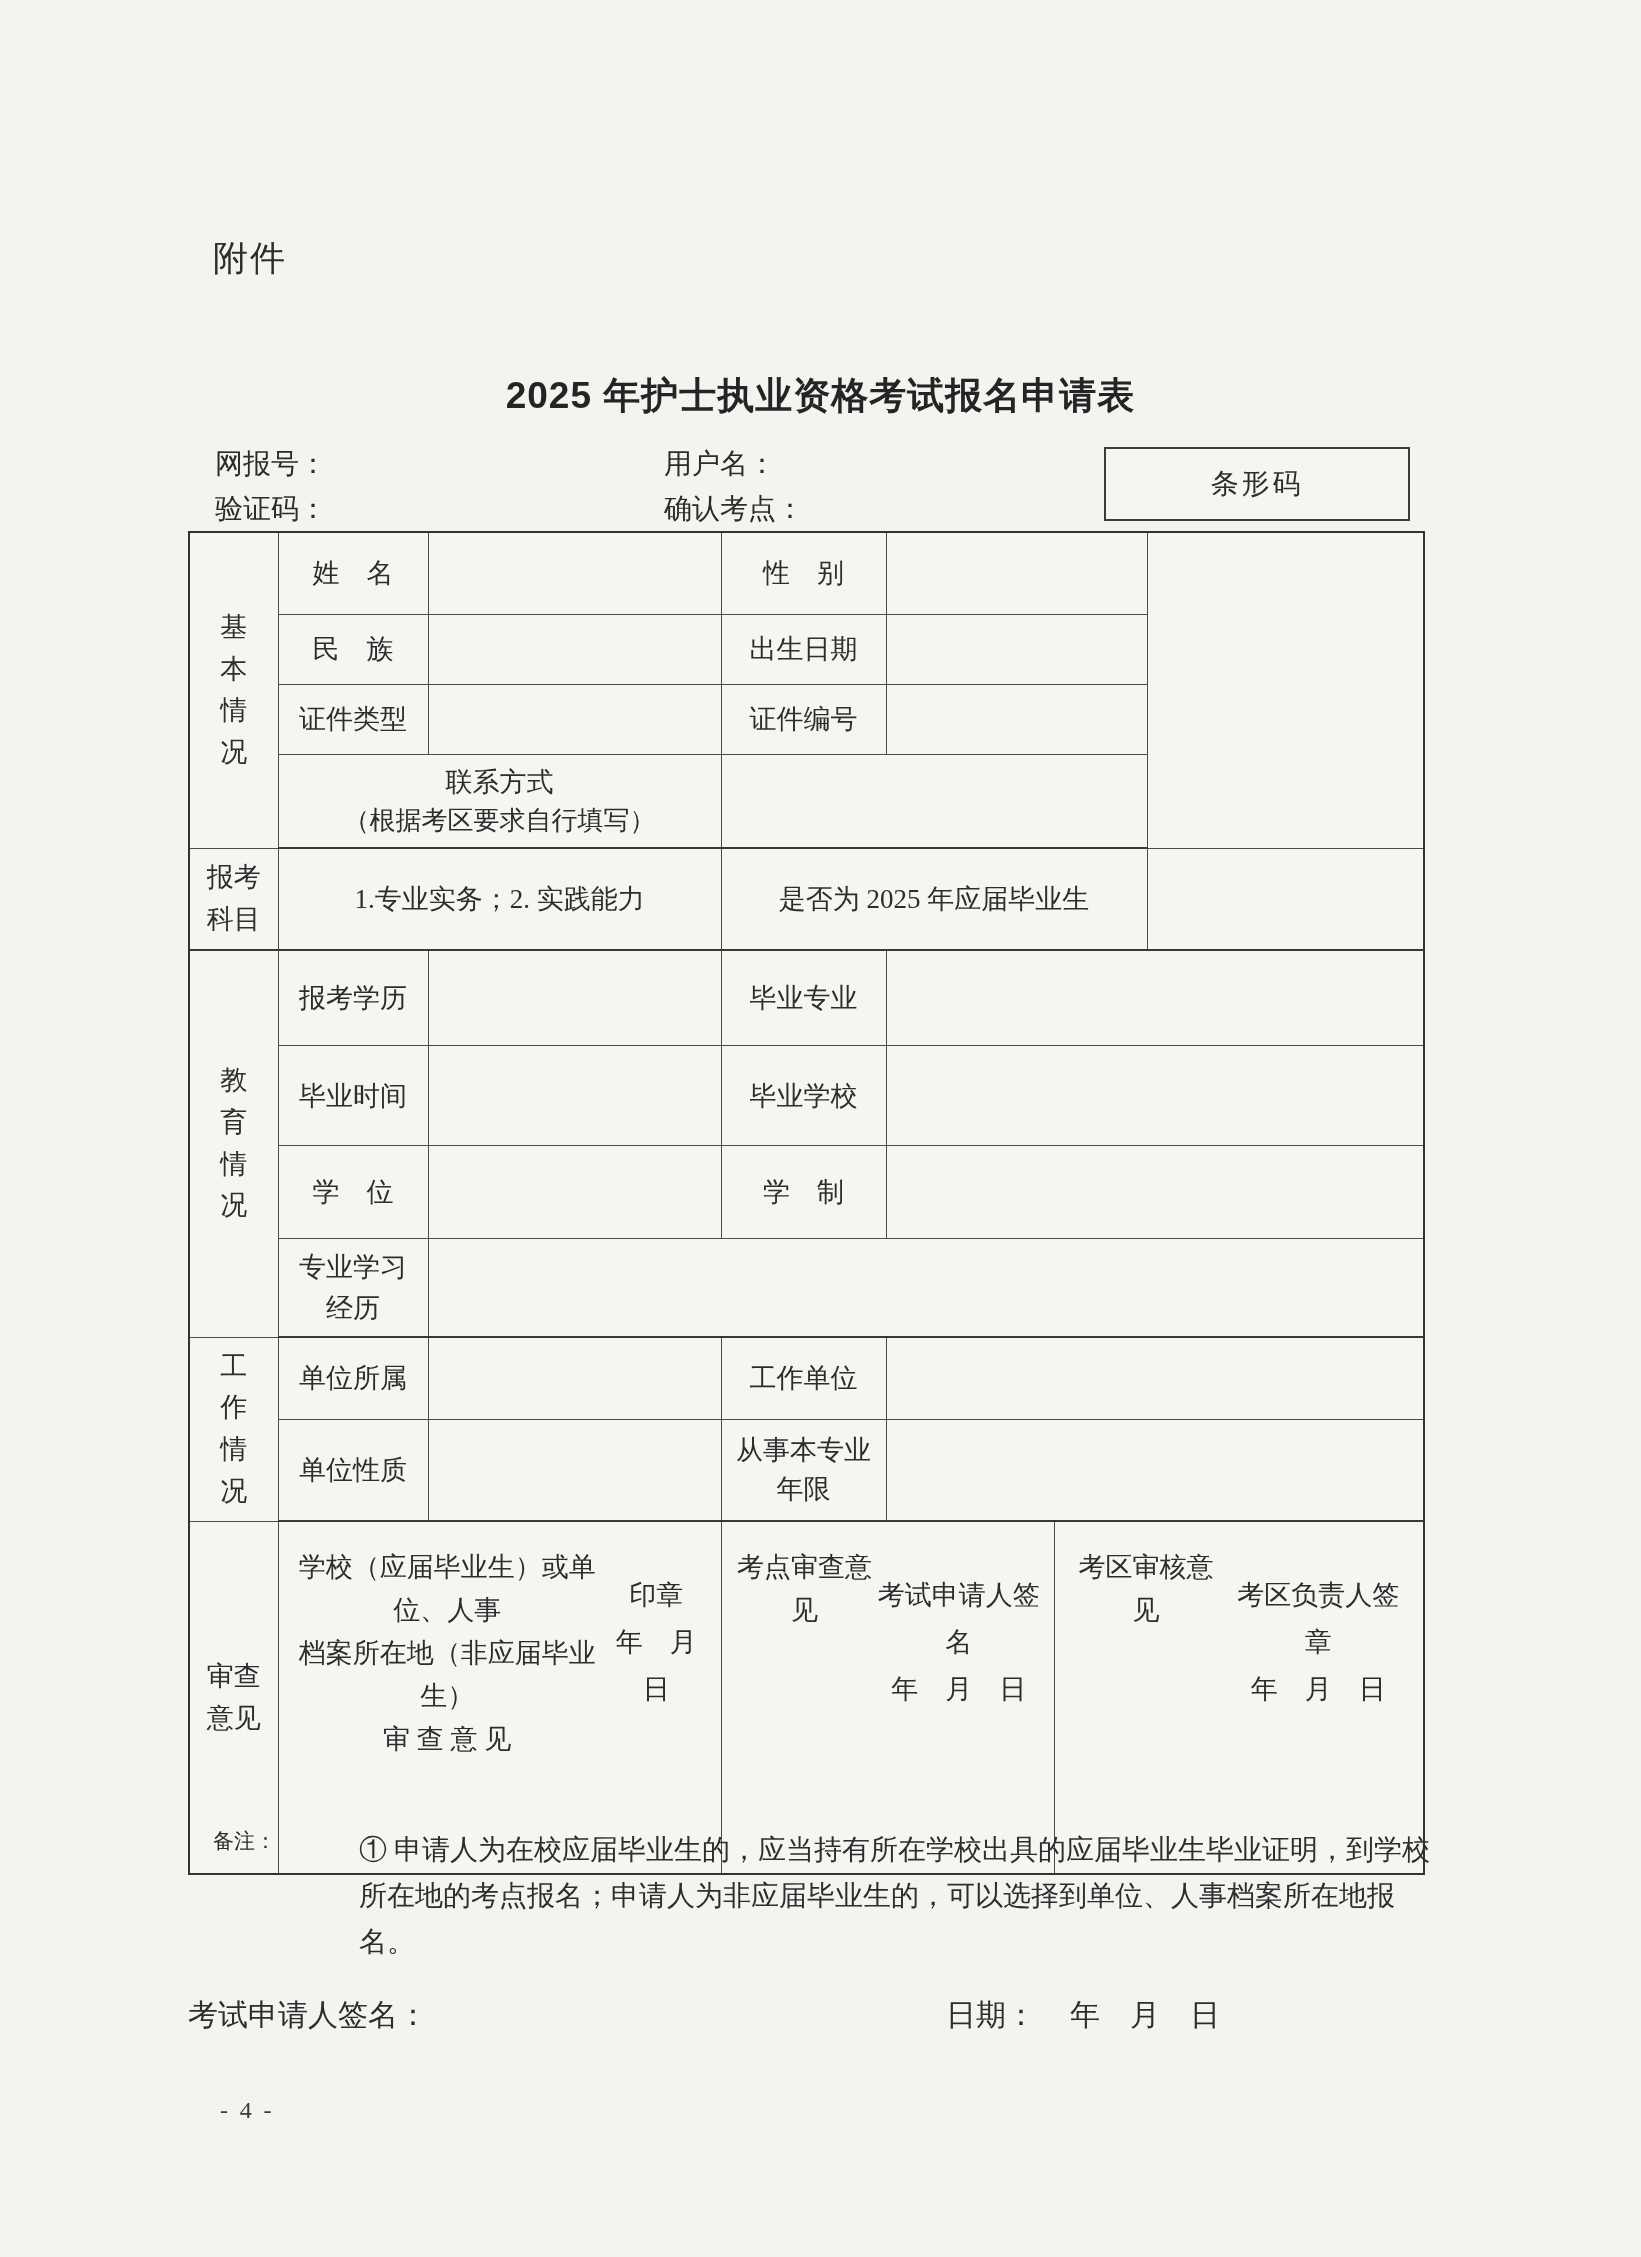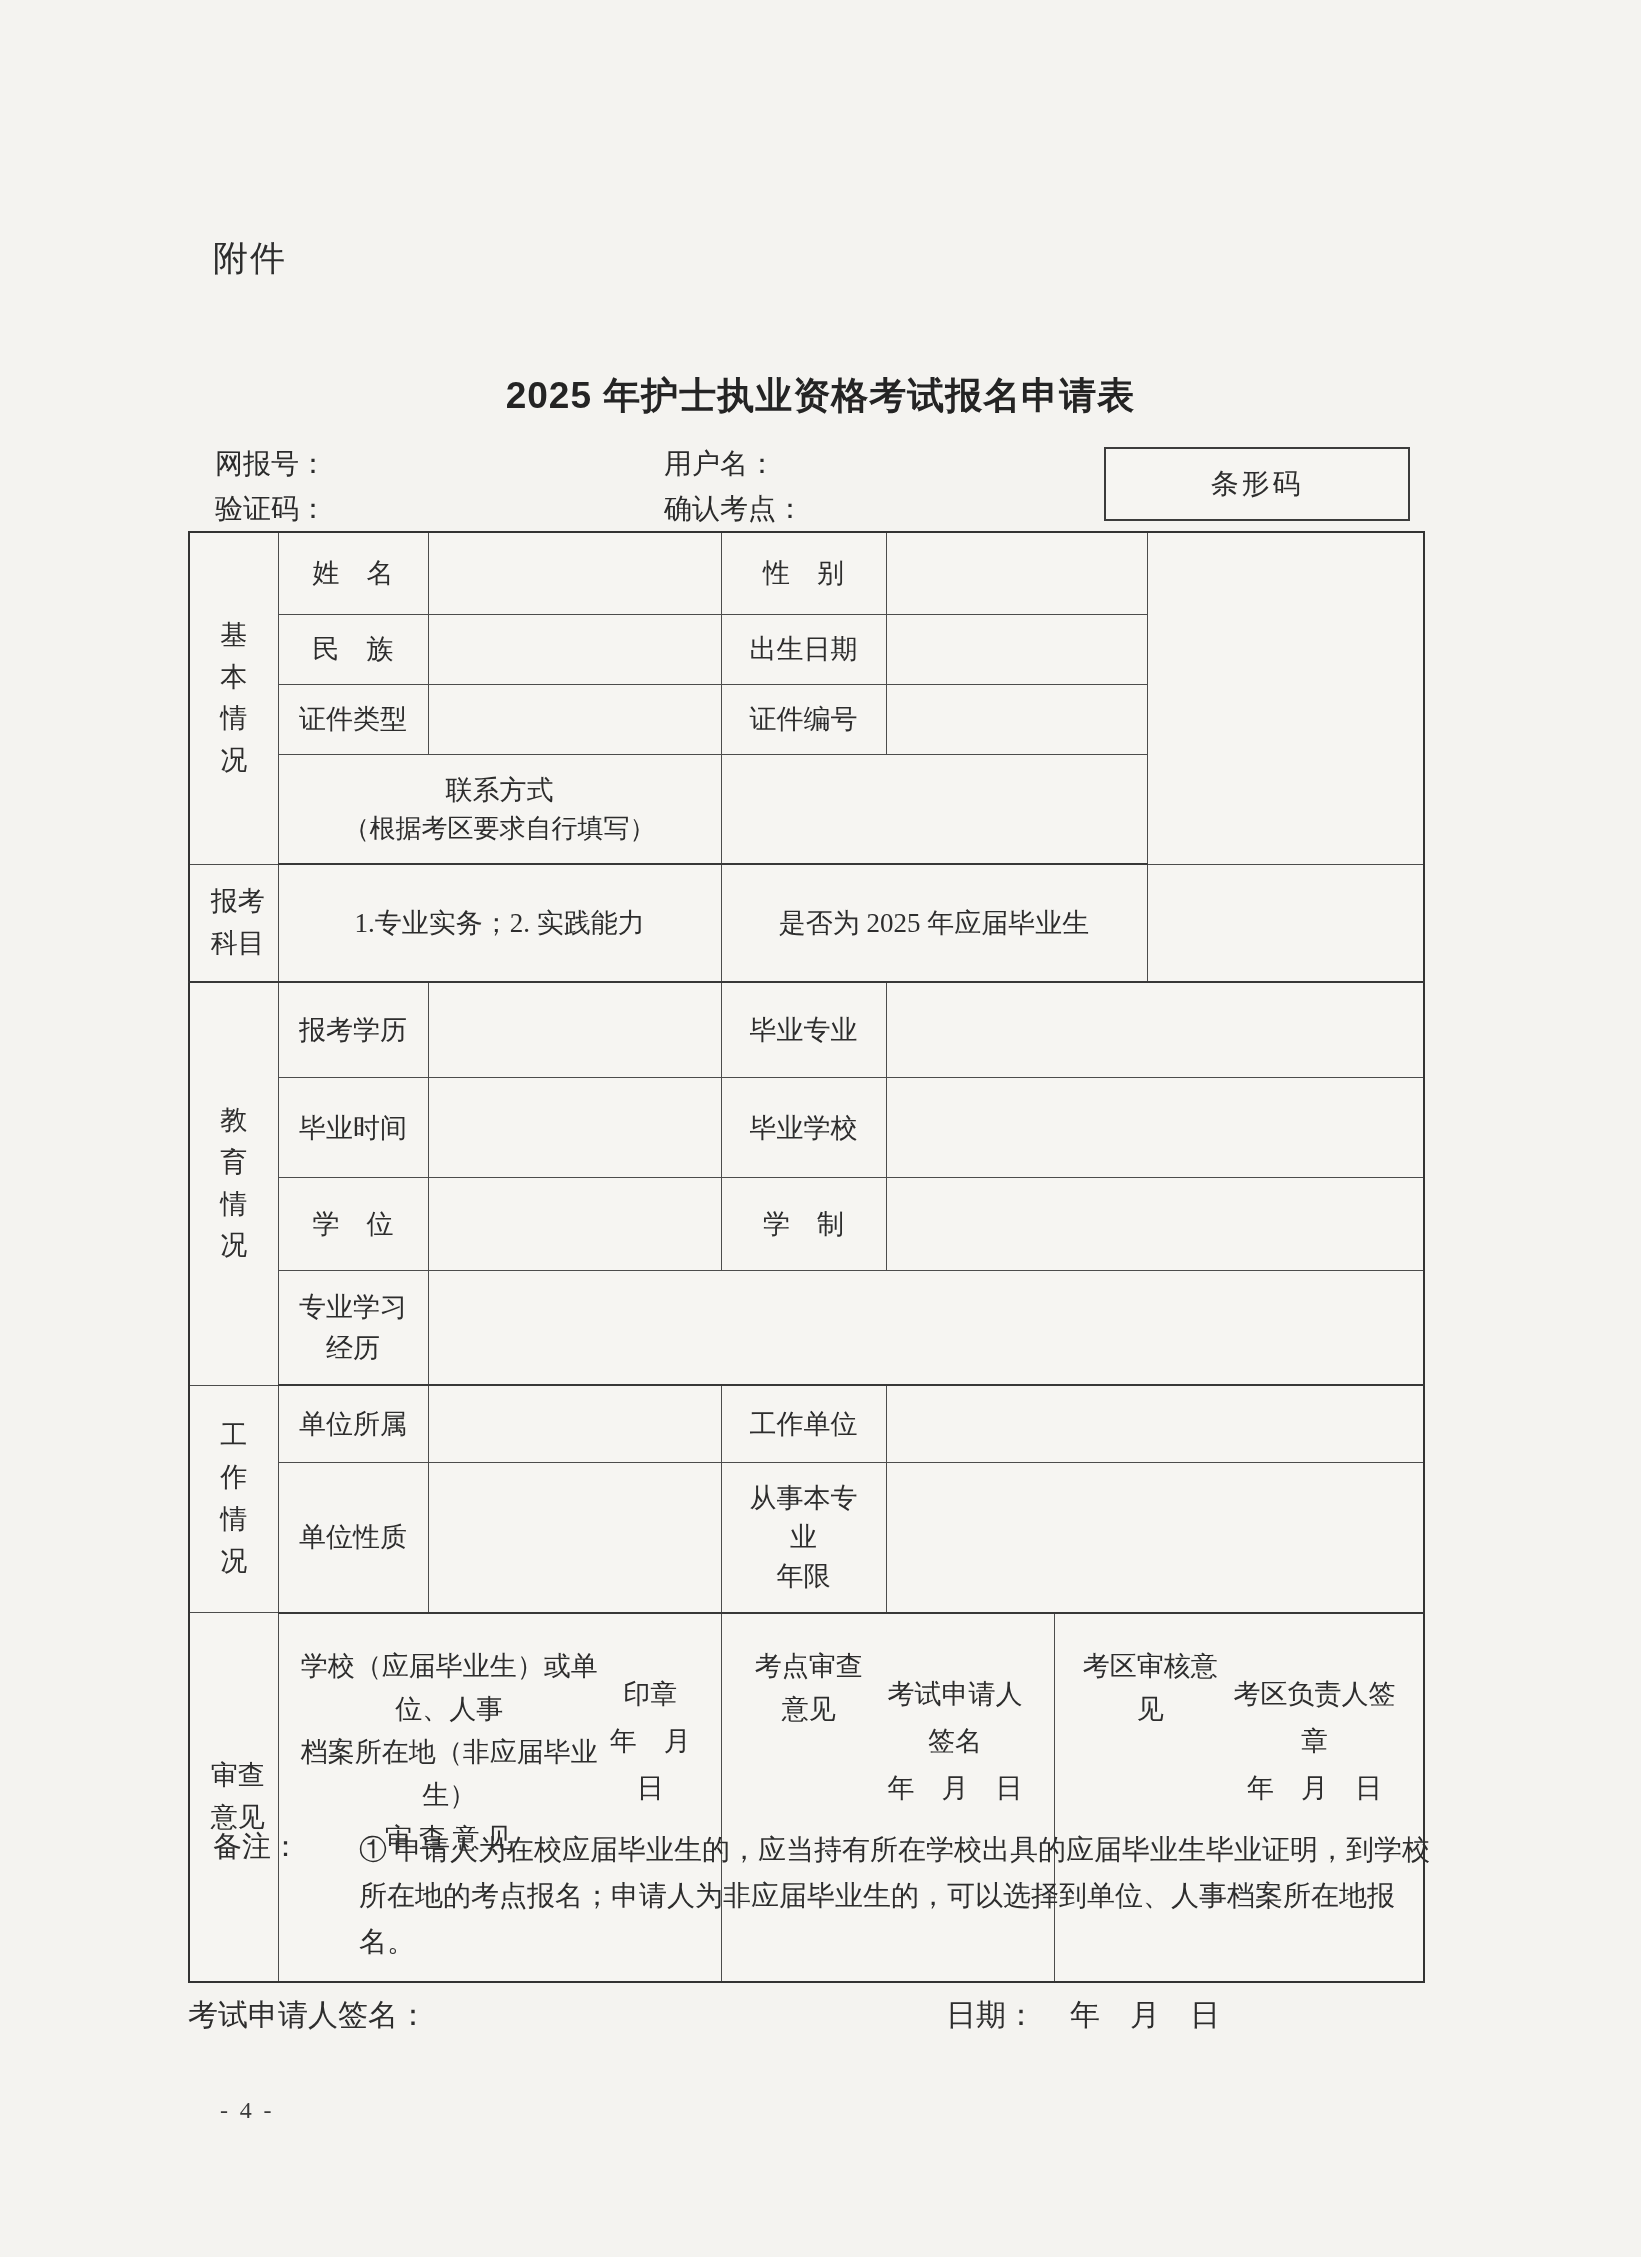--- a/index.html
+++ b/index.html
@@ -30,40 +30,40 @@
   }
   
   table.form{
     position:absolute;left:188px;top:531px;width:1234px;
     border-collapse:collapse;table-layout:fixed;
     background:#f6f5f2;
   }
   table.form td{
     border:1.9px solid #4c4c4c;
     font-size:27px;text-align:center;vertical-align:middle;
-    padding:16px;color:#2d2d2d;overflow:hidden;
+    padding:8px;color:#2d2d2d;overflow:hidden;
   }
   table.form{border:2.9px solid #333;}
   tr.bb td{border-bottom:2.9px solid #383838;}
   
   .vtext{width:1.15em;margin:0 auto;word-break:break-all;line-height:1.55;}
   .v2text{width:2.35em;margin:0 auto;word-break:break-all;line-height:1.55;}
   .two-line{line-height:1.45;}
   .contact .l2{font-size:26px;}
   .left-pad{text-align:left;padding-left:16.4px;line-height:1.5;}
   
   td.review-td{vertical-align:top;}
   .review-col{
     display:flex;justify-content:space-between;
     height:335px;box-sizing:border-box;padding:15.4px 3.9px 31px 3.9px;
   }
   .review-head{line-height:43px;}
   .review-foot{line-height:47px;margin-top:26px;}
   
-  .notes-label{left:213px;top:1827px;font-size:29px;}
+  .notes-label{left:213px;top:1827px;font-size:21px;}
   .notes-body{left:359px;top:1827px;width:1089px;font-size:28px;line-height:46px;}
   .notes-body p{margin:0;}
   .sig{font-size:30px;}
   .sig.name{left:188px;top:1995px;}
   .sig.datelabel{left:946px;top:1995px;}
   .sig.dateblank{left:1070px;top:1995px;}
   .pagenum{left:220px;top:2097px;font-size:24px;letter-spacing:2.9px;color:#3a3a3a;}
 </style>
 </head>
 <body>

